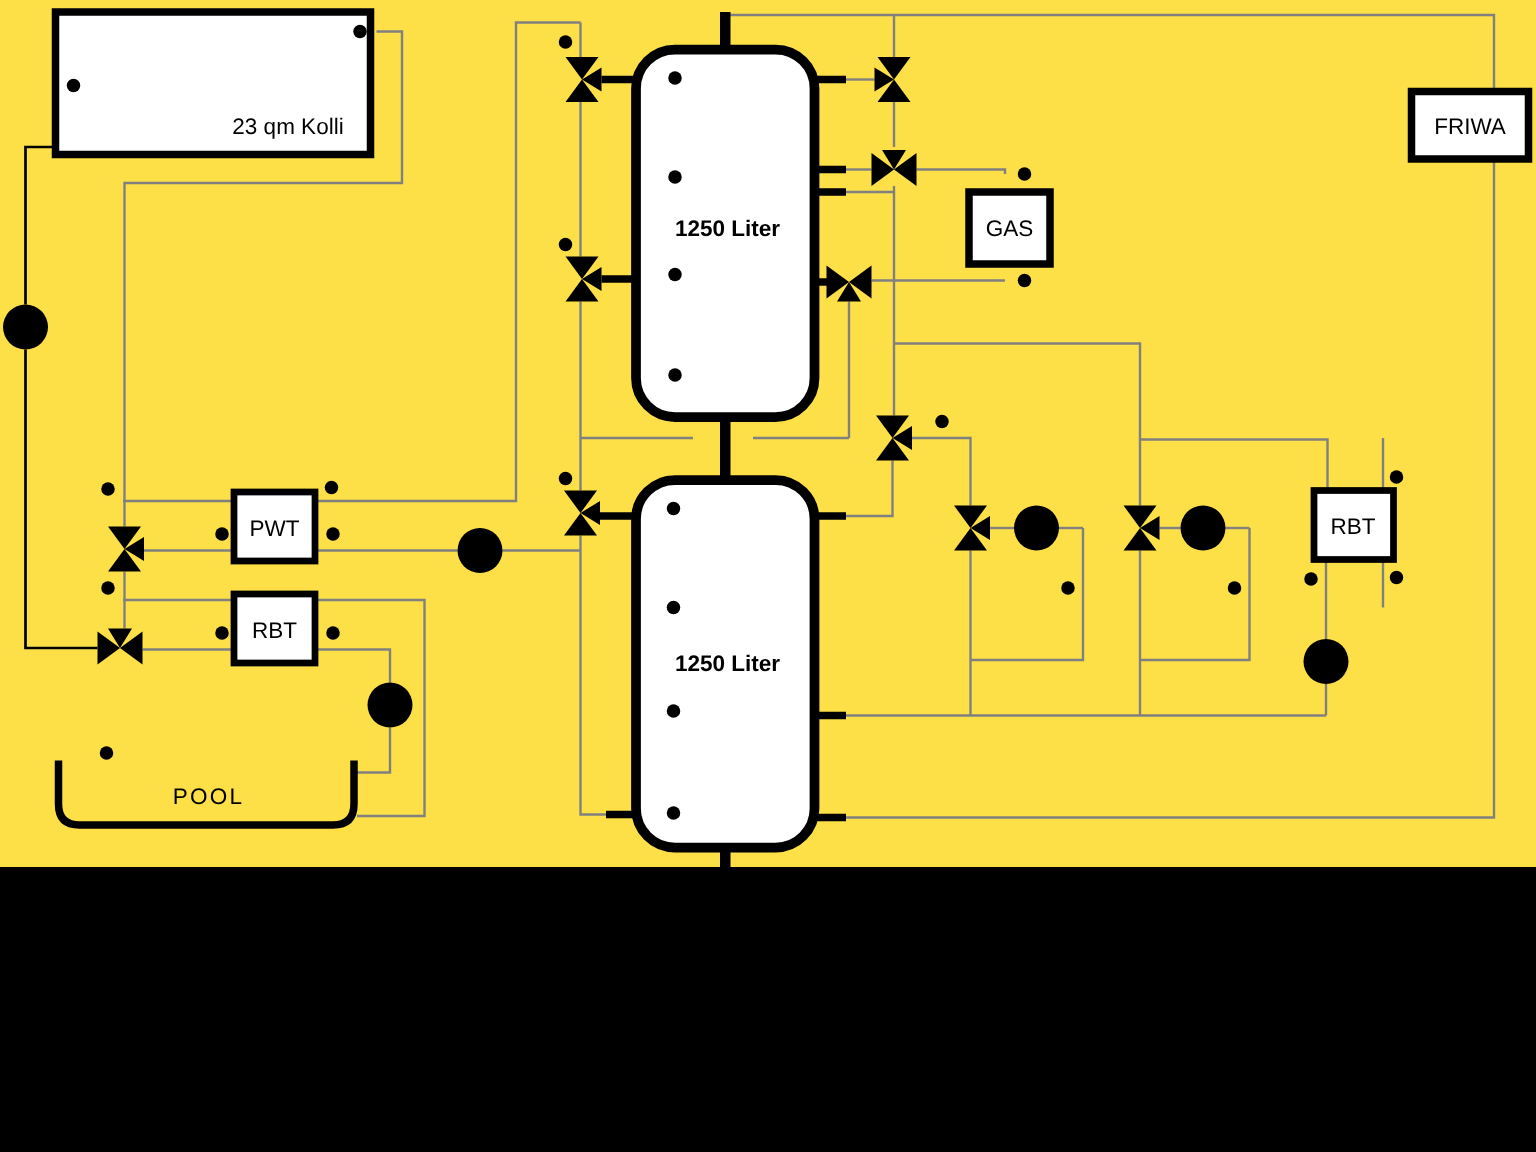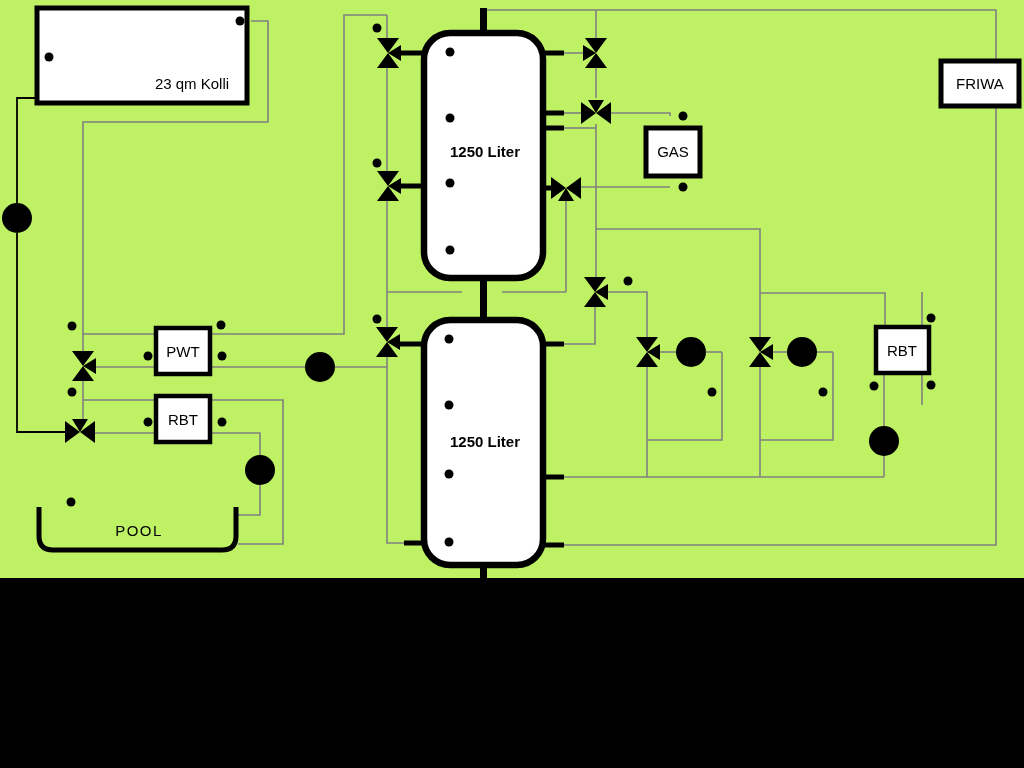--- a/index.html
+++ b/index.html
@@ -1,17 +1,17 @@
 <!DOCTYPE html>
 <html><head>
 <meta charset="utf-8">
 <style>
   html,body{margin:0;padding:0;background:#fff;}
   #stage{
-    position:relative;width:1024px;height:768px;background:#bef264;
+    position:relative;width:1024px;height:768px;background:#fde047;
     font-family:"Liberation Sans", sans-serif;overflow:hidden;
   }
   svg{position:absolute;left:0;top:0;}
   
   .gl{stroke:#808080;stroke-width:1.6;fill:none;}
   .bl{stroke:#000000;stroke-width:1.8;fill:none;}
   .stub{stroke:#000000;stroke-width:5;fill:none;}
   .trunk{stroke:#000000;stroke-width:7;fill:none;}
   
   .box{fill:#ffffff;stroke:#000000;}

